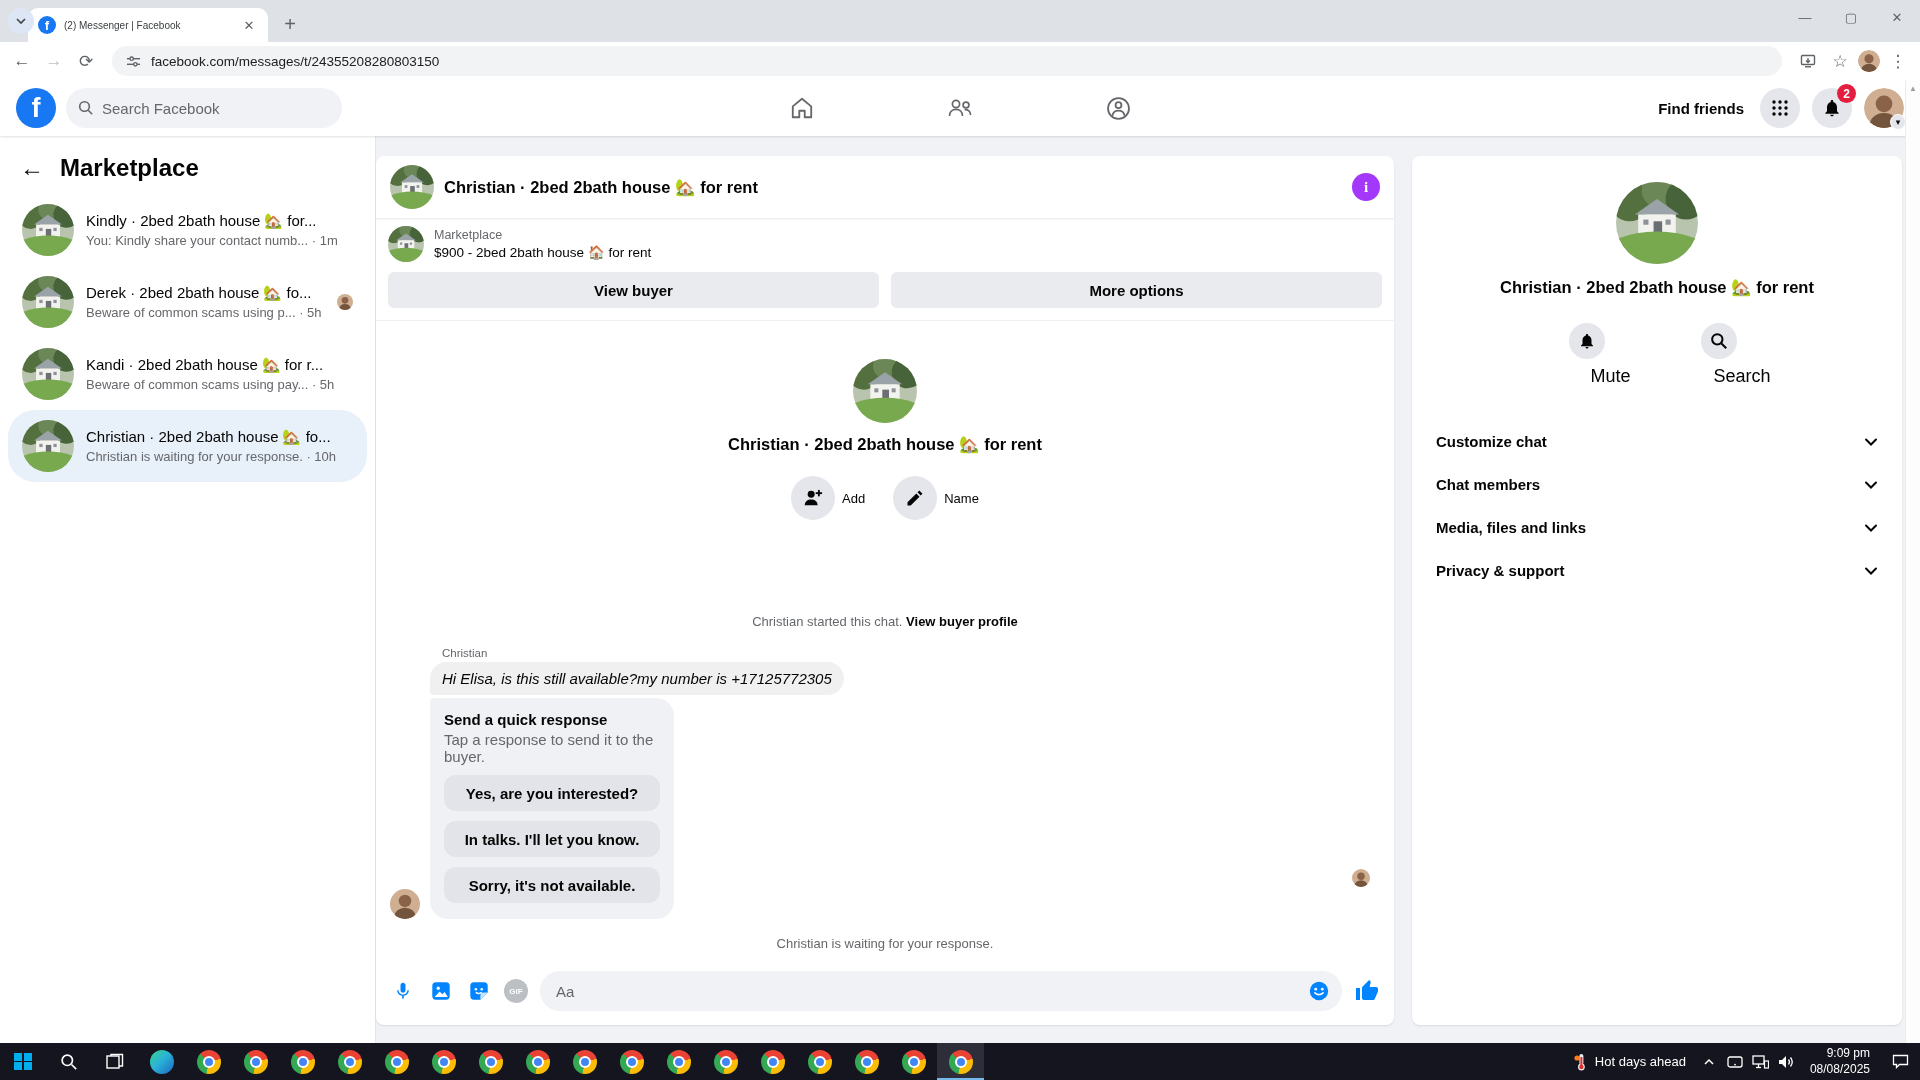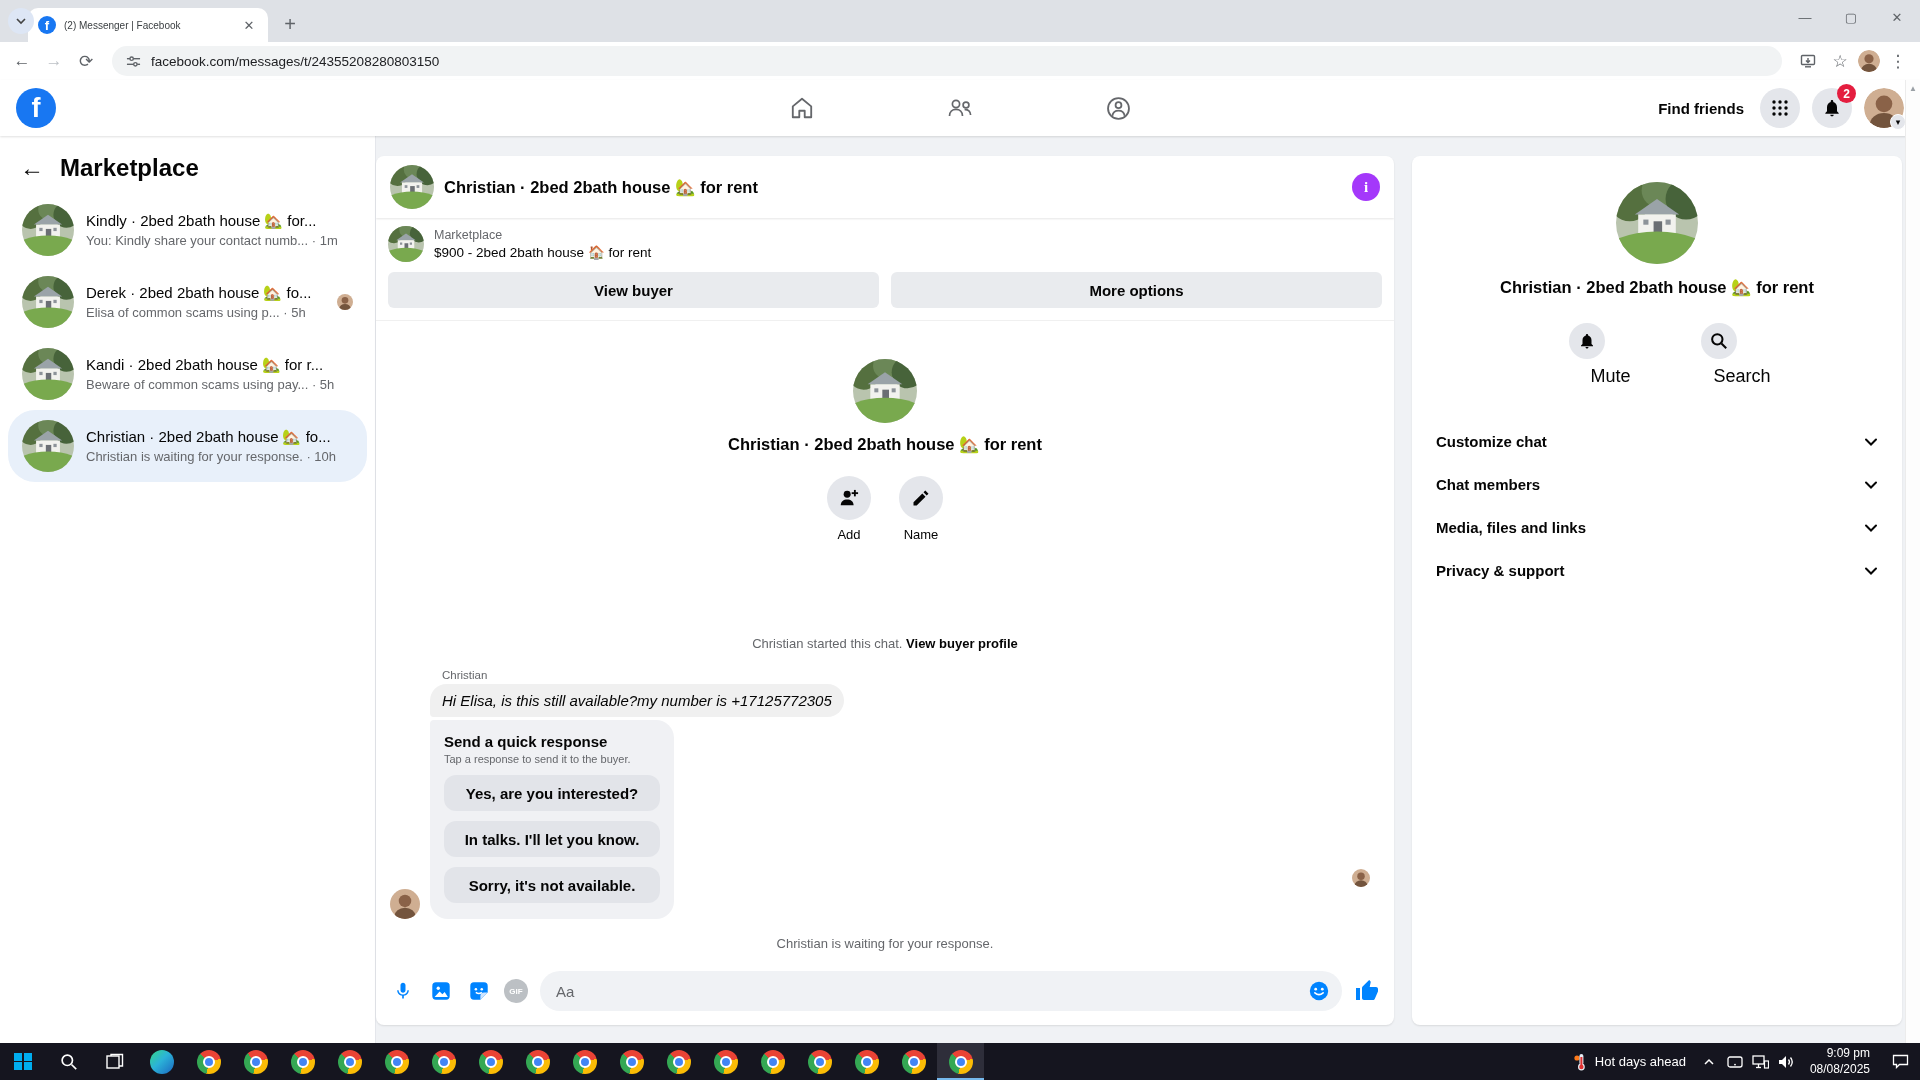--- a/index.html
+++ b/index.html
@@ -72,32 +72,32 @@
   .listing-label { font-size:12.5px; color:#65676b; }
   .listing-detail { font-size:13.5px; color:#050505; margin-top:2px; }
   .listing-btns { display:flex; gap:12px; margin-top:10px; }
   .listing-btns .lbtn { flex:1; height:36px; background:#e9ebee; border-radius:6px; display:flex; align-items:center; justify-content:center; font-size:15px; font-weight:600; color:#050505; }
 
   .chat-body { flex:1; position:relative; display:flex; flex-direction:column; overflow:hidden; }
   .intro { display:flex; flex-direction:column; align-items:center; margin-top:38px; }
   .intro .av { width:64px; height:64px; }
   .intro-title { margin-top:12px; font-size:16.5px; font-weight:bold; color:#050505; }
   .intro-actions { display:flex; gap:28px; margin-top:22px; }
-  .intro-action { display:flex; flex-direction:column; align-items:center; gap:7px; }
+  .intro-action { display:flex; align-items:center; gap:7px; }
   .intro-action .circ { width:44px; height:44px; border-radius:50%; background:#e4e6eb; display:flex; align-items:center; justify-content:center; }
   .intro-action .lbl { font-size:13px; color:#050505; }
   .started-line { text-align:center; margin-top:94px; font-size:13px; color:#65676b; }
   .started-line b { color:#050505; }
 
   .msg-group { margin:18px 0 0 54px; position:relative; width:fit-content; }
   .msg-sender { font-size:11.5px; color:#65676b; margin:0 0 3px 12px; }
   .bubble { background:#f0f0f0; border-radius:18px 18px 18px 4px; padding:8px 12px; font-size:15px; color:#050505; width:fit-content;font-style:italic; }
   .qr-panel { margin-top:3px; background:#f0f1f4; border-radius:4px 18px 18px 18px; padding:13px 14px 16px; width:244px; }
   .qr-title { font-size:15px; font-weight:bold; color:#050505; }
-  .qr-sub { font-size:11px; color:#65676b; margin-top:3px; }
+  .qr-sub { font-size:15px; color:#65676b; margin-top:3px; }
   .qr-btn { margin-top:10px; height:36px; background:#e2e4e9; border-radius:12px; display:flex; align-items:center; justify-content:center; font-size:15px; font-weight:bold; color:#050505; }
   .qr-btn:first-of-type { margin-top:14px; }
   .msg-avatar { position:absolute; left:-40px; bottom:0; width:30px; height:30px; border-radius:50%; overflow:hidden; }
   .seen-avatar { position:absolute; right:24px; bottom:76px; width:18px; height:18px; border-radius:50%; overflow:hidden; }
   .chat-status { margin-top:auto; text-align:center; font-size:13px; color:#65676b; padding-bottom:12px; }
 
   .composer { flex:none; display:flex; align-items:center; padding:8px 14px 14px; gap:12px; }
   .comp-ic { width:26px; height:26px; display:flex; align-items:center; justify-content:center; flex:none; }
   .gif-ic { width:24px; height:24px; border-radius:50%; background:#bcc0c4; color:#fff; font-size:8px; font-weight:bold; display:flex; align-items:center; justify-content:center; }
   .comp-input { flex:1; height:40px; background:#f0f2f5; border-radius:20px; display:flex; align-items:center; padding:0 12px 0 16px; }
@@ -188,20 +188,27 @@
           </svg>
         </span>
       </div>
     <div class="nav-ic">⋮</div>
   </div>
 
   <div class="page-scrollbar">▲</div>
 
   <div class="fb-header">
     <div class="fb-logo">f</div>
+    <div class="fb-search">
+      <svg width="16" height="16" viewBox="0 0 16 16">
+          <circle cx="6.5" cy="6.5" r="4.8" fill="none" stroke="#65676b" stroke-width="1.6"></circle>
+          <line x1="10.2" y1="10.2" x2="14.2" y2="14.2" stroke="#65676b" stroke-width="1.6"></line>
+        </svg>
+      <input placeholder="Search Facebook" style="">
+    </div>
     <div class="fb-center">
       <div class="tab-ic">
         <svg width="26" height="26" viewBox="0 0 24 24">
             <path d="M3.5 10.5 L12 3.5 L20.5 10.5 V20.5 H14.5 V14.5 H9.5 V20.5 H3.5 Z" fill="none" stroke="#65676b" stroke-width="1.7" stroke-linejoin="round"></path>
           </svg>
       </div>
       <div class="tab-ic">
         <svg width="28" height="26" viewBox="0 0 28 24">
             <g fill="none" stroke="#65676b" stroke-width="1.7">
               <circle cx="10" cy="8" r="3.6"></circle>
@@ -296,21 +303,21 @@
               <polygon points="11,19 24,10 37,19" fill="#9aa3a8"></polygon>
               <rect x="13" y="19" width="22" height="12" fill="#f2f2ee"></rect>
               <rect x="22" y="23" width="5" height="8" fill="#6b6f74"></rect>
               <rect x="16" y="22" width="3" height="3" fill="#8d9399"></rect>
               <rect x="29" y="22" width="3" height="3" fill="#8d9399"></rect>
               <ellipse cx="24" cy="42" rx="31" ry="13" fill="#79a94e"></ellipse>
             </svg>
           </div>
         <div class="conv-text">
           <div class="conv-title">Derek · 2bed 2bath house 🏡 fo...</div>
-          <div class="conv-sub"><span>Elisa of common scams using p...</span> <span>· 5h</span></div>
+          <div class="conv-sub"><span>Beware of common scams using p...</span> <span>· 5h</span></div>
         </div>
         <div class="conv-receipt av-person-slot" style="display: block; overflow: hidden; border-radius: 50%;">
             <svg viewBox="0 0 48 48" preserveAspectRatio="none" style="width: 100%; height: 100%; display: block;">
               <rect width="48" height="48" fill="#cfae92"></rect>
               <circle cx="24" cy="19" r="10" fill="#8a6248"></circle>
               <ellipse cx="24" cy="44" rx="17" ry="14" fill="#73543d"></ellipse>
             </svg>
           </div>
       </div>
       <div class="conv">

